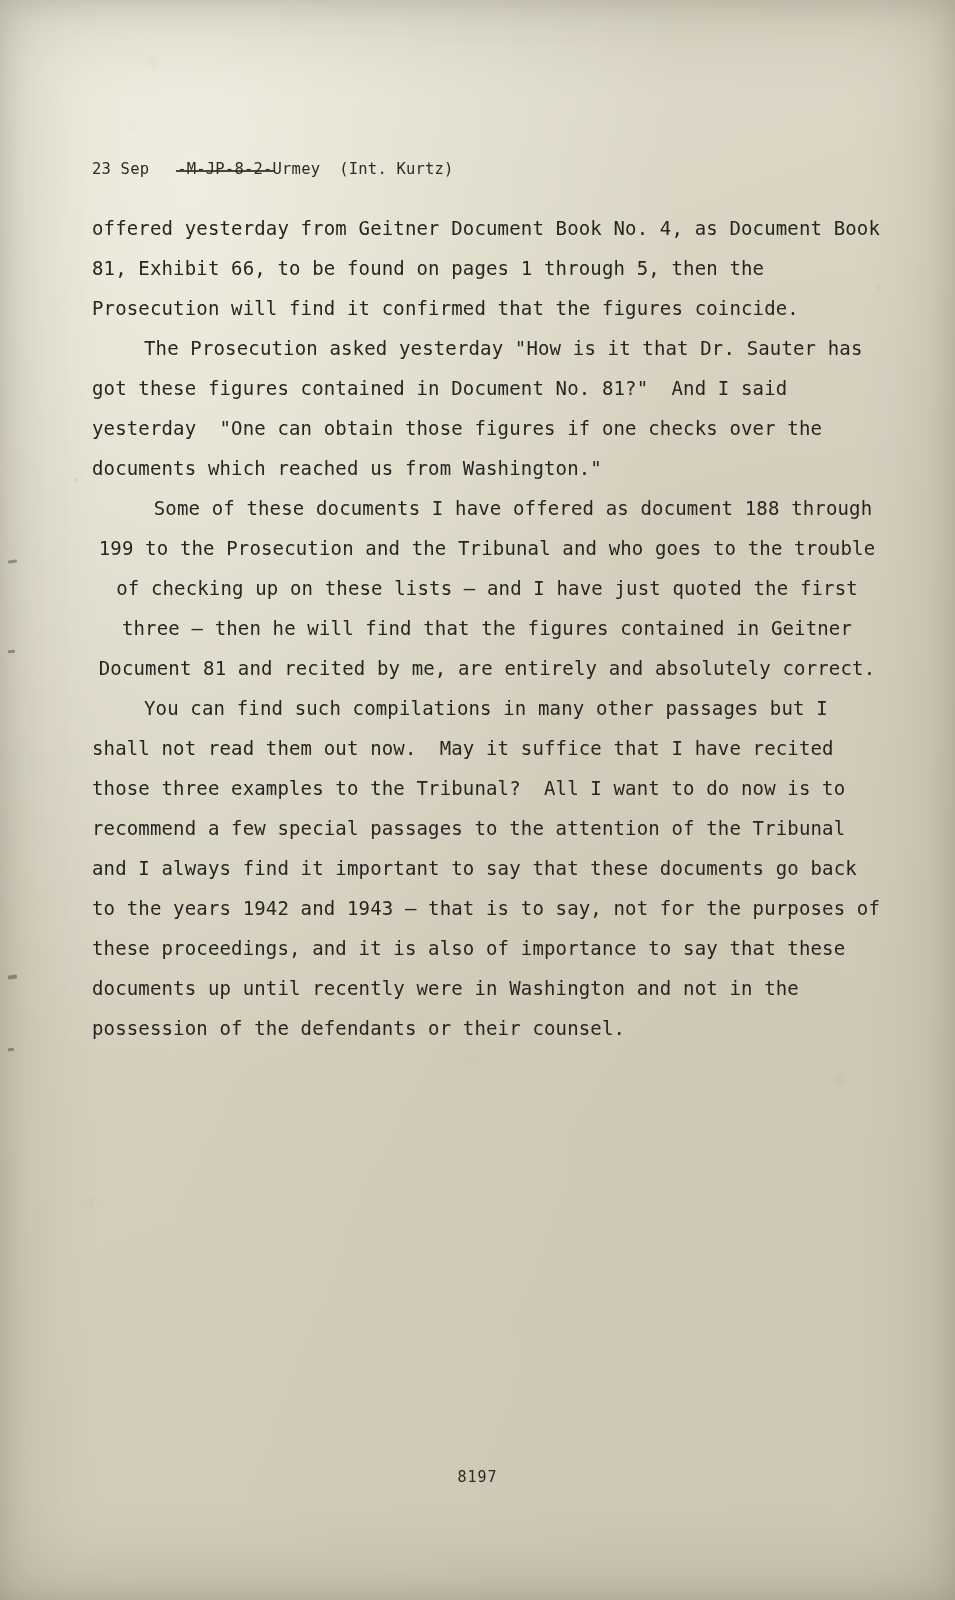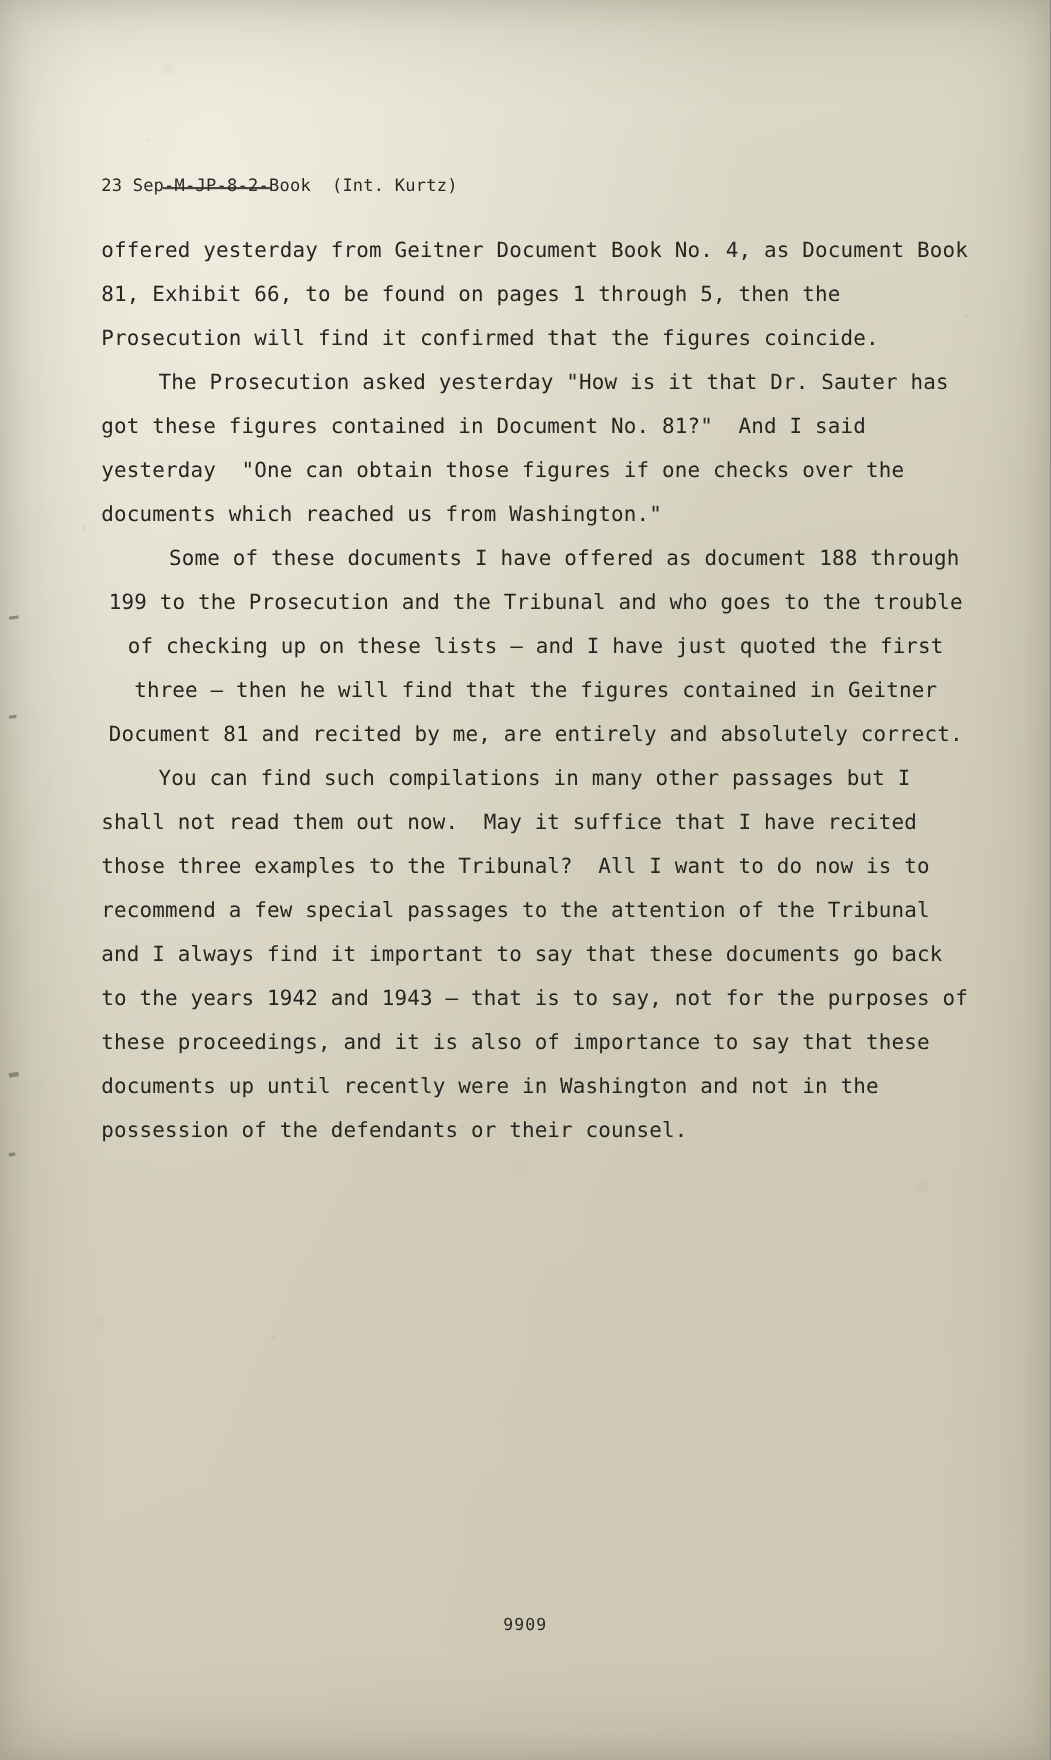--- a/index.html
+++ b/index.html
@@ -65,20 +65,21 @@
     font-size: 15.5px;
     line-height: 23px;
     color: #2b2a26;
     letter-spacing: .2px;
     white-space: pre;
   }
   .header .line2 { letter-spacing: .6px; }
 
   .strikeout {
     position: relative;
+    margin-left: 28px;
   }
   .strikeout::after {
     content: "";
     position: absolute;
     left: -1px;
     right: -1px;
     top: 56%;
     height: 2px;
     background: #2b2a26;
     opacity: .85;
@@ -136,26 +137,26 @@
   <div class="smudge s2"></div>
   <div class="smudge s3"></div>
   <div class="smudge s4"></div>
 
   <div class="edge-mark m1"></div>
   <div class="edge-mark m2"></div>
   <div class="edge-mark m3"></div>
   <div class="edge-mark m4"></div>
 
   <div class="header">
-    <div class="line1"><span>23 Sep</span><span class="strikeout">-M-JP-8-2-</span><span>Book  (Int. Kurtz)</span></div>
+    <div class="line1"><span>23 Sep</span><span class="strikeout">-M-JP-8-2-</span><span>Urmey  (Int. Kurtz)</span></div>
   </div>
 
   <div class="body-text">
     <p class="para">offered yesterday from Geitner Document Book No. 4, as Document Book 81, Exhibit 66, to be found on pages 1 through 5, then the Prosecution will find it confirmed that the figures coincide.</p>
     <p class="para" style="text-indent: 52px;">The Prosecution asked yesterday "How is it that Dr. Sauter has got these figures contained in Document No. 81?"  And I said yesterday  "One can obtain those figures if one checks over the documents which reached us from Washington."</p>
     <p class="para" style="text-indent: 52px; text-align: center;">Some of these documents I have offered as document 188 through 199 to the Prosecution and the Tribunal and who goes to the trouble of checking up on these lists — and I have just quoted the first three — then he will find that the figures contained in Geitner Document 81 and recited by me, are entirely and absolutely correct.</p>
     <p class="para" style="text-indent: 52px;">You can find such compilations in many other passages but I shall not read them out now.  May it suffice that I have recited those three examples to the Tribunal?  All I want to do now is to recommend a few special passages to the attention of the Tribunal and I always find it important to say that these documents go back to the years 1942 and 1943 — that is to say, not for the purposes of these proceedings, and it is also of importance to say that these documents up until recently were in Washington and not in the possession of the defendants or their counsel.</p>
   </div>
 
-  <div class="folio">9909</div>
+  <div class="folio">8197</div>
 
   <div class="vignette"></div>
 </div>
 
 </body></html>

